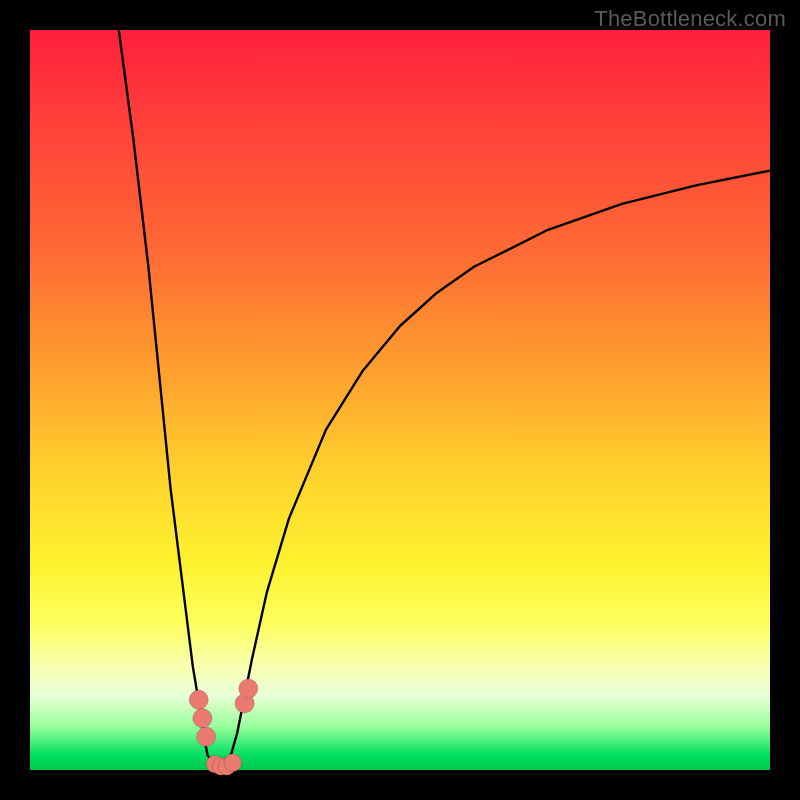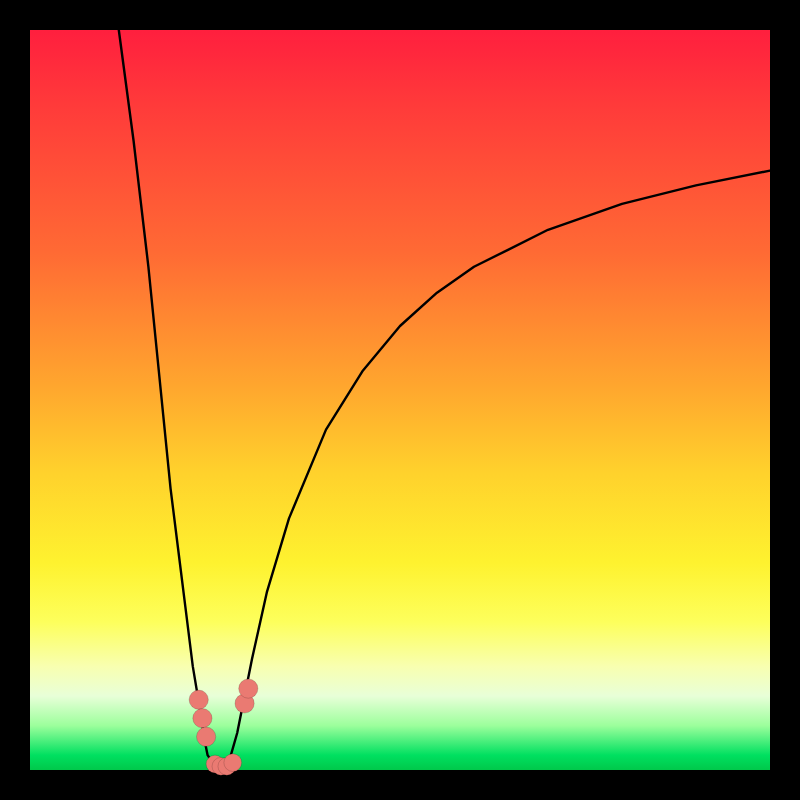--- a/index.html
+++ b/index.html
@@ -66,20 +66,21 @@
   svg .dot {
     fill: #ea7a72;
     stroke: rgba(0,0,0,0.25);
     stroke-width: 0.6;
   }
 </style>
 </head>
 <body>
 
 <div class="frame">
+  <div class="watermark">TheBottleneck.com</div>
   <div class="plot-area">
     <svg class="curve" viewBox="0 0 740 740">
       <path id="left-branch" class="line" d="M88.80 0.00 L103.60 111.00 L118.40 236.80 L133.20 384.80 L140.60 458.80 L148.00 518.00 L155.40 577.20 L162.80 636.40 L170.20 680.80 L174.64 710.40 L177.60 725.20 L185.00 736.30 L192.40 738.52"></path>
       <path id="right-branch" class="line" d="M192.40 738.52 L199.80 728.90 L207.20 703.00 L214.60 666.00 L222.00 629.00 L236.80 562.40 L259.00 488.40 L296.00 399.60 L333.00 340.40 L370.00 296.00 L407.00 262.70 L444.00 236.80 L518.00 199.80 L592.00 173.90 L666.00 155.40 L740.00 140.60"></path>
       <g id="markers">
           <circle cx="168.72" cy="669.70" r="9.62" class="dot"></circle>
           <circle cx="172.42" cy="688.20" r="9.62" class="dot"></circle>
           <circle cx="176.12" cy="706.70" r="9.62" class="dot"></circle>
           <circle cx="185.00" cy="734.08" r="8.88" class="dot"></circle>
           <circle cx="190.92" cy="736.30" r="8.88" class="dot"></circle>

